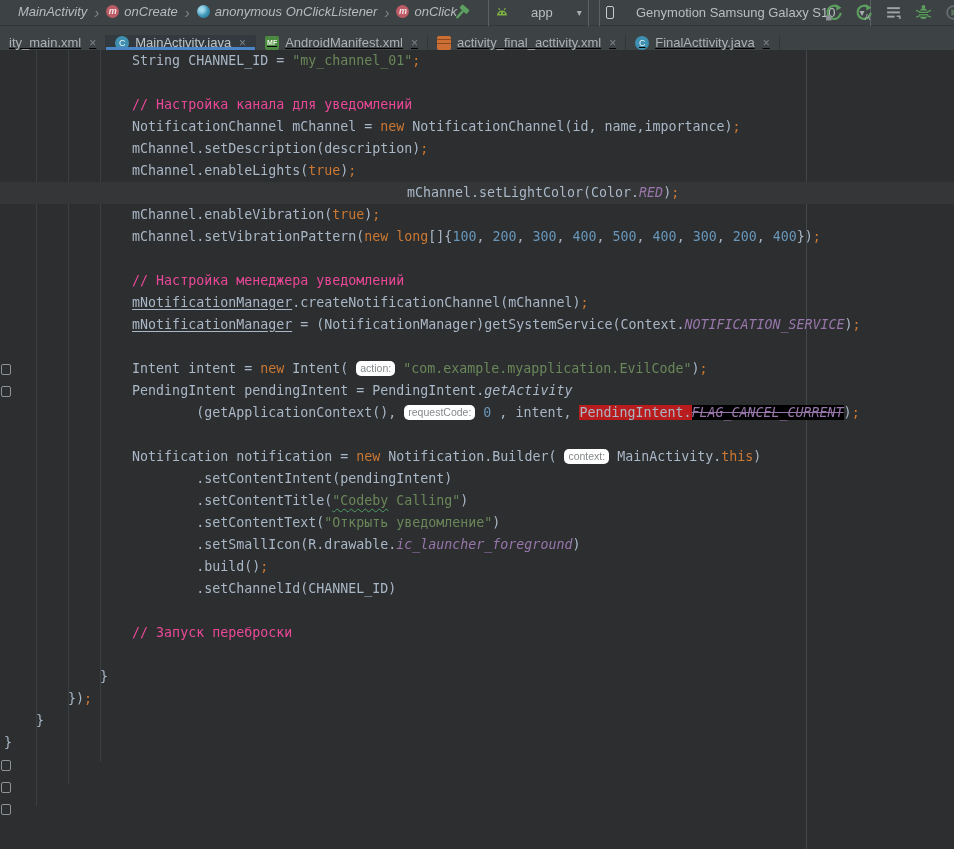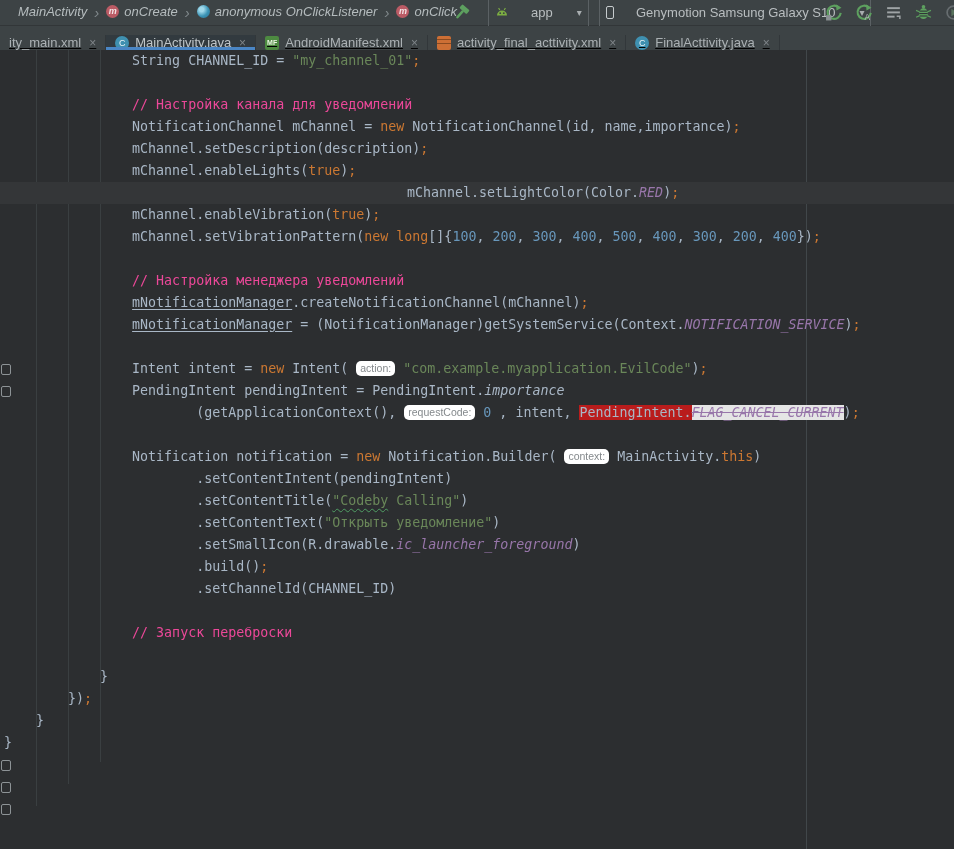--- a/index.html
+++ b/index.html
@@ -68,21 +68,21 @@
   .tk-keyword{color:#cc7832;}
   .tk-string{color:#6a8759;}
   .tk-string-typo{color:#6a8759;text-decoration:underline wavy #4f9d63;text-decoration-thickness:1px;text-underline-offset:3px;}
   .tk-comment{color:#ec4899;}
   .tk-number{color:#6897bb;}
   .tk-const{color:#9876aa;font-style:italic;}
   .tk-static{color:#a9b7c6;font-style:italic;}
   .tk-field{color:#a9b7c6;text-decoration:underline;text-underline-offset:2px;}
   .tk-semi{color:#cc7832;}
   .tk-plain-hl{color:#a9b7c6;background:#b91c1c;}
-  .tk-const-hl{color:#9876aa;font-style:italic;background:#e5e5e5;text-decoration:line-through;}
+  .tk-const-hl{color:#9876aa;font-style:italic;background:#000000;text-decoration:line-through;}
   .hint{
     display:inline-block;background:#ffffff;color:#84898c;
     font-family:"Liberation Sans", sans-serif;font-size:10.5px;line-height:13px;
     padding:1px 4px;border-radius:5px;vertical-align:1px;
   }
   .fold{
     position:absolute;left:1px;width:8px;height:9px;
     border:1px solid #8d9396;border-radius:2px;background:transparent;cursor:pointer;
   }
 </style>
@@ -232,21 +232,21 @@
       <div class="line">                <span class="tk-plain">mChannel.enableLights(</span><span class="tk-keyword">true</span><span class="tk-plain">)</span><span class="tk-semi">;</span></div>
       <div class="line current">                <span class="tk-plain">mChannel.setLightColor(Color.</span><span class="tk-const">RED</span><span class="tk-plain">)</span><span class="tk-semi">;</span></div>
       <div class="line">                <span class="tk-plain">mChannel.enableVibration(</span><span class="tk-keyword">true</span><span class="tk-plain">)</span><span class="tk-semi">;</span></div>
       <div class="line">                <span class="tk-plain">mChannel.setVibrationPattern(</span><span class="tk-keyword">new</span><span class="tk-plain"> </span><span class="tk-keyword">long</span><span class="tk-plain">[]{</span><span class="tk-number">100</span><span class="tk-plain">, </span><span class="tk-number">200</span><span class="tk-plain">, </span><span class="tk-number">300</span><span class="tk-plain">, </span><span class="tk-number">400</span><span class="tk-plain">, </span><span class="tk-number">500</span><span class="tk-plain">, </span><span class="tk-number">400</span><span class="tk-plain">, </span><span class="tk-number">300</span><span class="tk-plain">, </span><span class="tk-number">200</span><span class="tk-plain">, </span><span class="tk-number">400</span><span class="tk-plain">})</span><span class="tk-semi">;</span></div>
       <div class="line"></div>
       <div class="line">                <span class="tk-comment">// Настройка менеджера уведомлений</span></div>
       <div class="line">                <span class="tk-field">mNotificationManager</span><span class="tk-plain">.createNotificationChannel(mChannel)</span><span class="tk-semi">;</span></div>
       <div class="line">                <span class="tk-field">mNotificationManager</span><span class="tk-plain"> = (NotificationManager)getSystemService(Context.</span><span class="tk-const">NOTIFICATION_SERVICE</span><span class="tk-plain">)</span><span class="tk-semi">;</span></div>
       <div class="line"></div>
       <div class="line">                <span class="tk-plain">Intent intent = </span><span class="tk-keyword">new</span><span class="tk-plain"> Intent( </span><span class="hint">action:</span><span class="tk-plain"> </span><span class="tk-string">"com.example.myapplication.EvilCode"</span><span class="tk-plain">)</span><span class="tk-semi">;</span></div>
-      <div class="line">                <span class="tk-plain">PendingIntent pendingIntent = PendingIntent.</span><span class="tk-static">importance</span></div>
+      <div class="line">                <span class="tk-plain">PendingIntent pendingIntent = PendingIntent.</span><span class="tk-static">getActivity</span></div>
       <div class="line">                        <span class="tk-plain">(getApplicationContext(), </span><span class="hint">requestCode:</span><span class="tk-plain"> </span><span class="tk-number">0</span><span class="tk-plain"> , intent, </span><span class="tk-plain-hl">PendingIntent.</span><span class="tk-const-hl">FLAG_CANCEL_CURRENT</span><span class="tk-plain">)</span><span class="tk-semi">;</span></div>
       <div class="line"></div>
       <div class="line">                <span class="tk-plain">Notification notification = </span><span class="tk-keyword">new</span><span class="tk-plain"> Notification.Builder( </span><span class="hint">context:</span><span class="tk-plain"> MainActivity.</span><span class="tk-keyword">this</span><span class="tk-plain">)</span></div>
       <div class="line">                        <span class="tk-plain">.setContentIntent(pendingIntent)</span></div>
       <div class="line">                        <span class="tk-plain">.setContentTitle(</span><span class="tk-string-typo">"Codeby</span><span class="tk-string"> Calling"</span><span class="tk-plain">)</span></div>
       <div class="line">                        <span class="tk-plain">.setContentText(</span><span class="tk-string">"Открыть уведомление"</span><span class="tk-plain">)</span></div>
       <div class="line">                        <span class="tk-plain">.setSmallIcon(R.drawable.</span><span class="tk-const">ic_launcher_foreground</span><span class="tk-plain">)</span></div>
       <div class="line">                        <span class="tk-plain">.build()</span><span class="tk-semi">;</span></div>
       <div class="line">                        <span class="tk-plain">.setChannelId(CHANNEL_ID)</span></div>
       <div class="line"></div>

